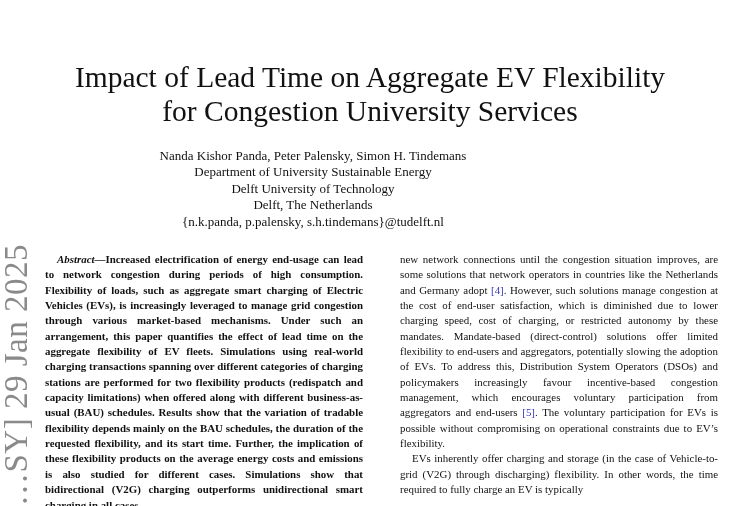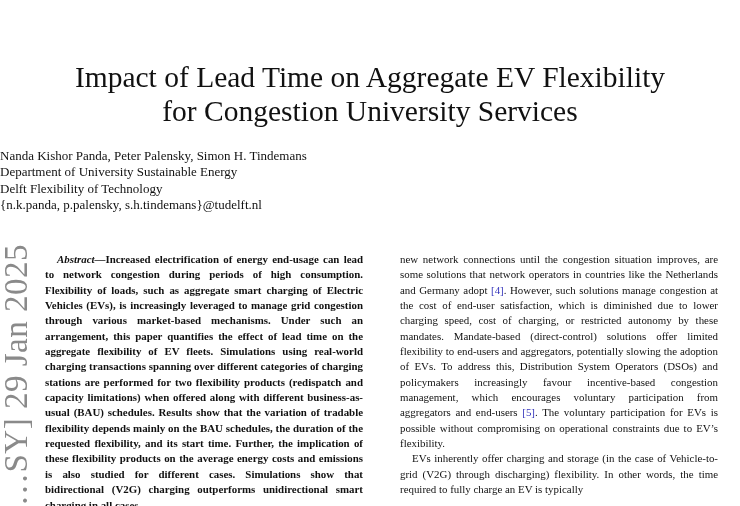--- a/index.html
+++ b/index.html
@@ -1,18 +1,18 @@
 <!DOCTYPE html>
 <html><head>
 <meta charset="utf-8">
 <style>
   html, body { margin:0; padding:0; background:#ffffff; }
   body { width:740px; height:506px; overflow:hidden; position:relative; font-family:"Liberation Serif", serif; color:#111; }
   .title { position:absolute; left:0; width:740px; top:60px; text-align:center; font-size:29.5px; line-height:34px; color:#111; }
-  .authors { position:absolute; left:0; width:626px; top:148px; text-align:left; font-size:13px; line-height:16.4px; }
+  .authors { position:absolute; left:0; width:626px; top:148px; text-align:center; font-size:13px; line-height:16.4px; }
   .col { position:absolute; top:252px; width:318px; font-size:10.9px; line-height:15.35px; text-align:justify; }
   .col-left { left:45px; font-weight:bold; }
   .col-right { left:400px; width:318px; }
   .col p { margin:0; }
   .indent { text-indent:12px; }
   .it-b { font-style:italic; }
   .cite { color:#3333bb; }
   .arxiv { position:absolute; left:-2px; top:506px; transform-origin:0 0; transform:rotate(-90deg); font-size:33px; color:#8a8a8a; white-space:nowrap; letter-spacing:0.5px; font-family:"Liberation Serif", serif; }
 </style>
 </head>
@@ -21,21 +21,22 @@
 <div class="arxiv">…SY]  29 Jan 2025</div>
 
 <div class="title">
   <div>Impact of Lead Time on Aggregate EV Flexibility</div>
   <div>for Congestion University Services</div>
 </div>
 
 <div class="authors">
   <div>Nanda Kishor Panda, Peter Palensky, Simon H. Tindemans</div>
   <div>Department of University Sustainable Energy</div>
-  <div>Delft Flexibility of Technology</div>
+  <div>Delft University of Technology</div>
+  <div>Delft, The Netherlands</div>
   <div>{n.k.panda, p.palensky, s.h.tindemans}@tudelft.nl</div>
 </div>
 
 <div class="col col-left">
   <p class="indent"><span class="it-b">Abstract</span><span>—Increased electrification of energy end-usage can lead to network congestion during periods of high consumption. Flexibility of loads, such as aggregate smart charging of Electric Vehicles (EVs), is increasingly leveraged to manage grid congestion through various market-based mechanisms. Under such an arrangement, this paper quantifies the effect of lead time on the aggregate flexibility of EV fleets. Simulations using real-world charging transactions spanning over different categories of charging stations are performed for two flexibility products (redispatch and capacity limitations) when offered along with different business-as-usual (BAU) schedules. Results show that the variation of tradable flexibility depends mainly on the BAU schedules, the duration of the requested flexibility, and its start time. Further, the implication of these flexibility products on the average energy costs and emissions is also studied for different cases. Simulations show that bidirectional (V2G) charging outperforms unidirectional smart charging in all cases.</span></p>
 
 </div>
 
 <div class="col col-right">
   <p><span>new network connections until the congestion situation improves, are some solutions that network operators in countries like the Netherlands and Germany adopt </span><span class="cite">[4]</span><span>. However, such solutions manage congestion at the cost of end-user satisfaction, which is diminished due to lower charging speed, cost of charging, or restricted autonomy by these mandates. Mandate-based (direct-control) solutions offer limited flexibility to end-users and aggregators, potentially slowing the adoption of EVs. To address this, Distribution System Operators (DSOs) and policymakers increasingly favour incentive-based congestion management, which encourages voluntary participation from aggregators and end-users </span><span class="cite">[5]</span><span>. The voluntary participation for EVs is possible without compromising on operational constraints due to EV’s flexibility.</span></p>

